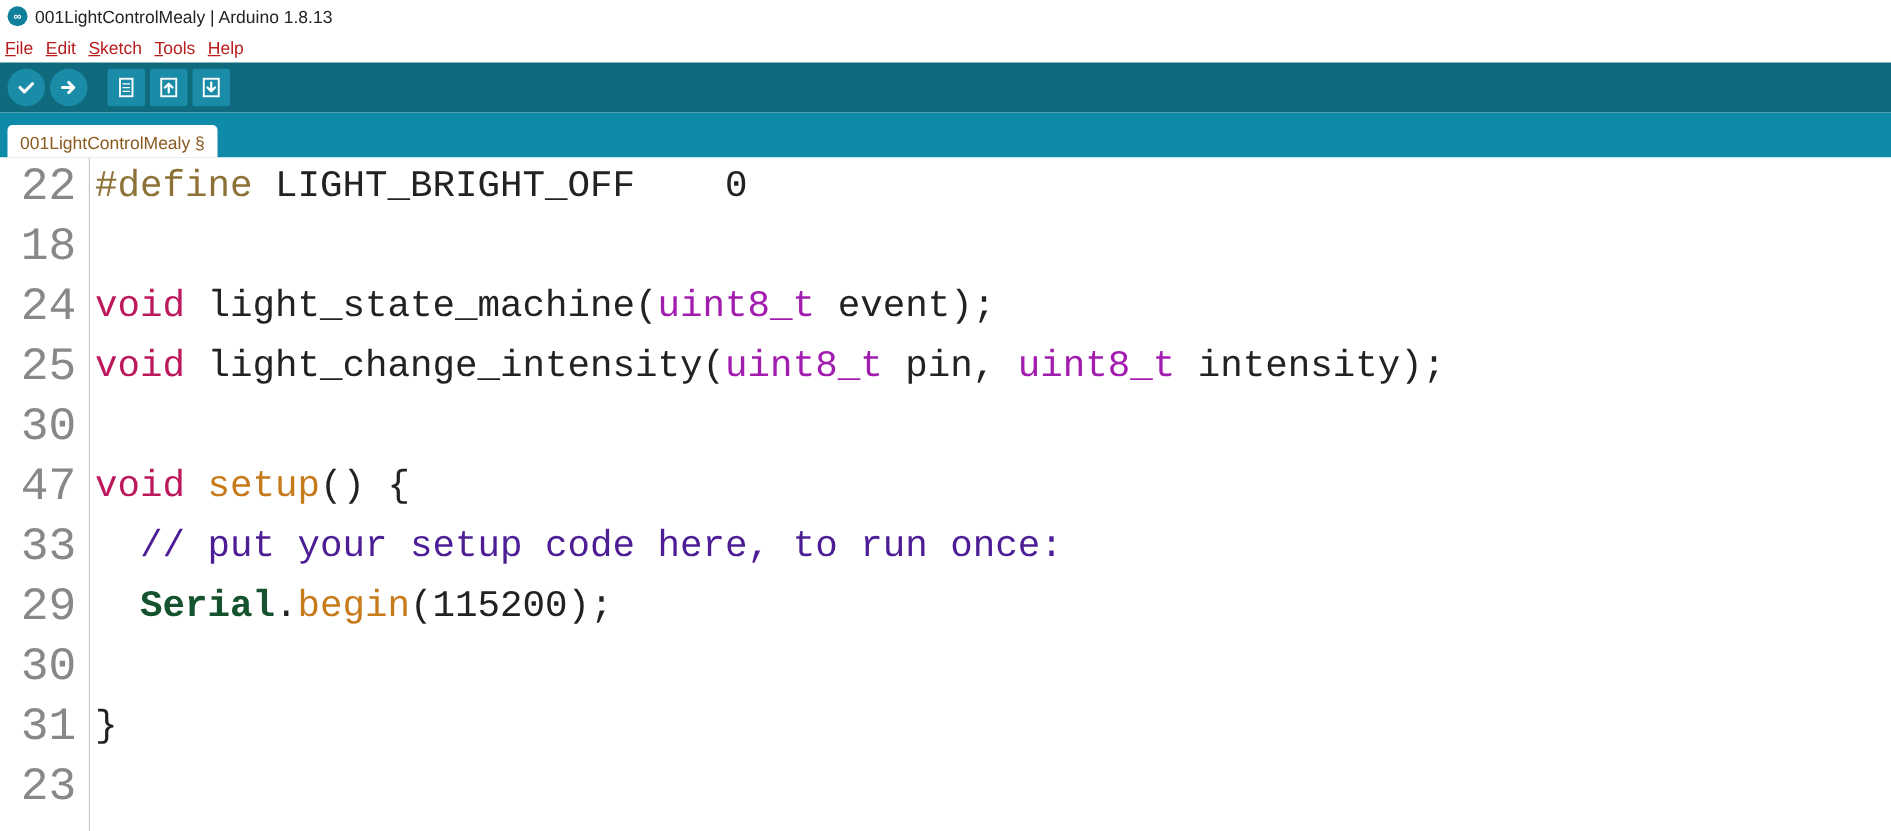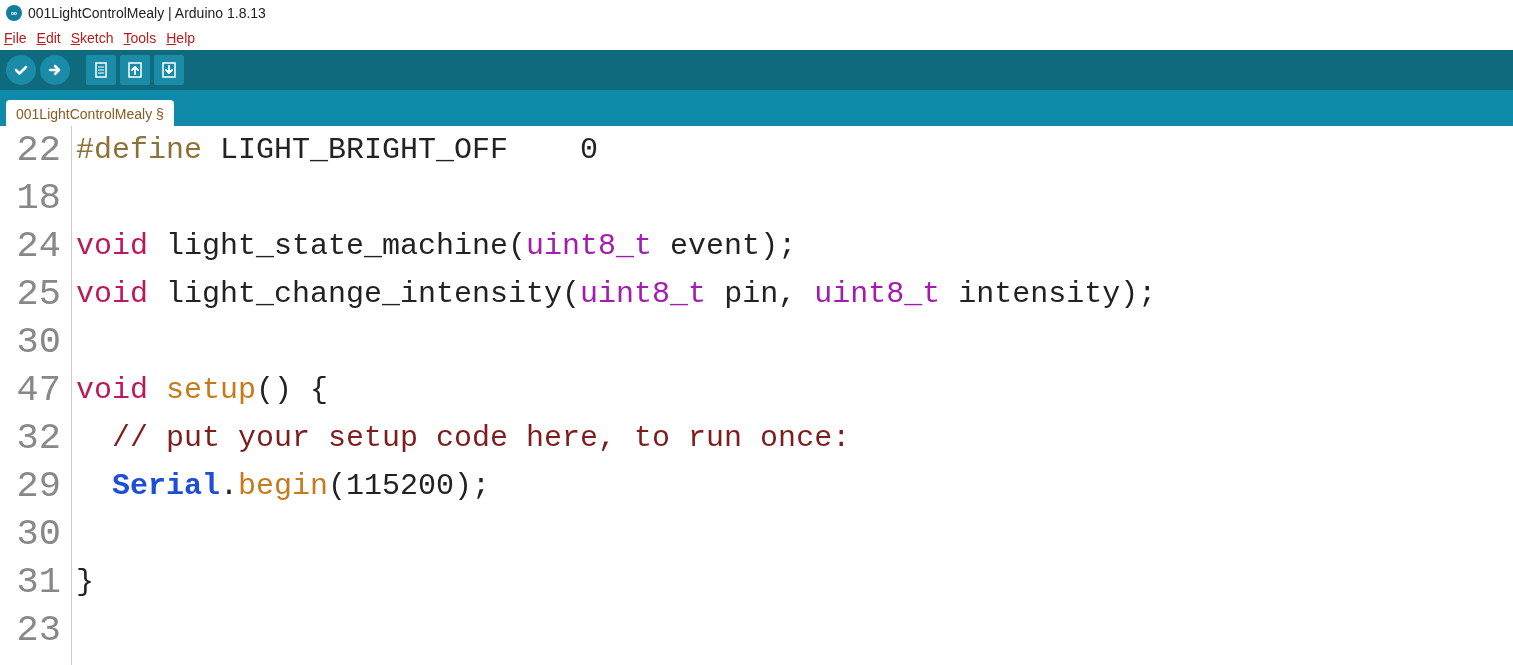--- a/index.html
+++ b/index.html
@@ -116,22 +116,22 @@
     font-family: "Courier New", monospace;
     font-size: 30px;
     line-height: 48px;
     white-space: pre;
     padding-left: 4px;
     color: #222;
   }
   .tk-pre   { color: #8c7236; }   
   .tk-kw    { color: #be185d; }   
   .tk-type  { color: #a21caf; }   
-  .tk-cmt   { color: #7f1d1d; }
-  .tk-bold  { font-weight: bold; color: #1d4ed8; } 
+  .tk-cmt   { color: #4c1d95; }
+  .tk-bold  { font-weight: bold; color: #14532d; } 
   .tk-func  { color: #c77a1a; }   
   .codeline { display: block; height: 48px; }
 </style>
 </head>
 <body>
 
 <div class="titlebar">
   <div class="app-icon">∞</div>
   <div class="title-text">001LightControlMealy | Arduino 1.8.13</div>
 </div>
@@ -183,20 +183,20 @@
 </div>
 
 <div class="editor">
   <div class="gutter" id="gutter">
       <div>22</div>
       <div>18</div>
       <div>24</div>
       <div>25</div>
       <div>30</div>
       <div>47</div>
-      <div>32</div>
+      <div>33</div>
       <div>29</div>
       <div>30</div>
       <div>31</div>
       <div>23</div>
     </div>
   <div class="code" id="code"><span class="codeline"><span class="tk-pre">#define</span><span> LIGHT_BRIGHT_OFF    0</span></span><span class="codeline"><span></span></span><span class="codeline"><span class="tk-kw">void</span><span> light_state_machine(</span><span class="tk-type">uint8_t</span><span> event);</span></span><span class="codeline"><span class="tk-kw">void</span><span> light_change_intensity(</span><span class="tk-type">uint8_t</span><span> pin, </span><span class="tk-type">uint8_t</span><span> intensity);</span></span><span class="codeline"><span></span></span><span class="codeline"><span class="tk-kw">void</span><span> </span><span class="tk-func">setup</span><span>() {</span></span><span class="codeline"><span>  </span><span class="tk-cmt">// put your setup code here, to run once:</span></span><span class="codeline"><span>  </span><span class="tk-bold">Serial</span><span>.</span><span class="tk-func">begin</span><span>(115200);</span></span><span class="codeline"><span></span></span><span class="codeline"><span>}</span></span><span class="codeline"><span></span></span></div>
 </div>
 
 </body></html>

